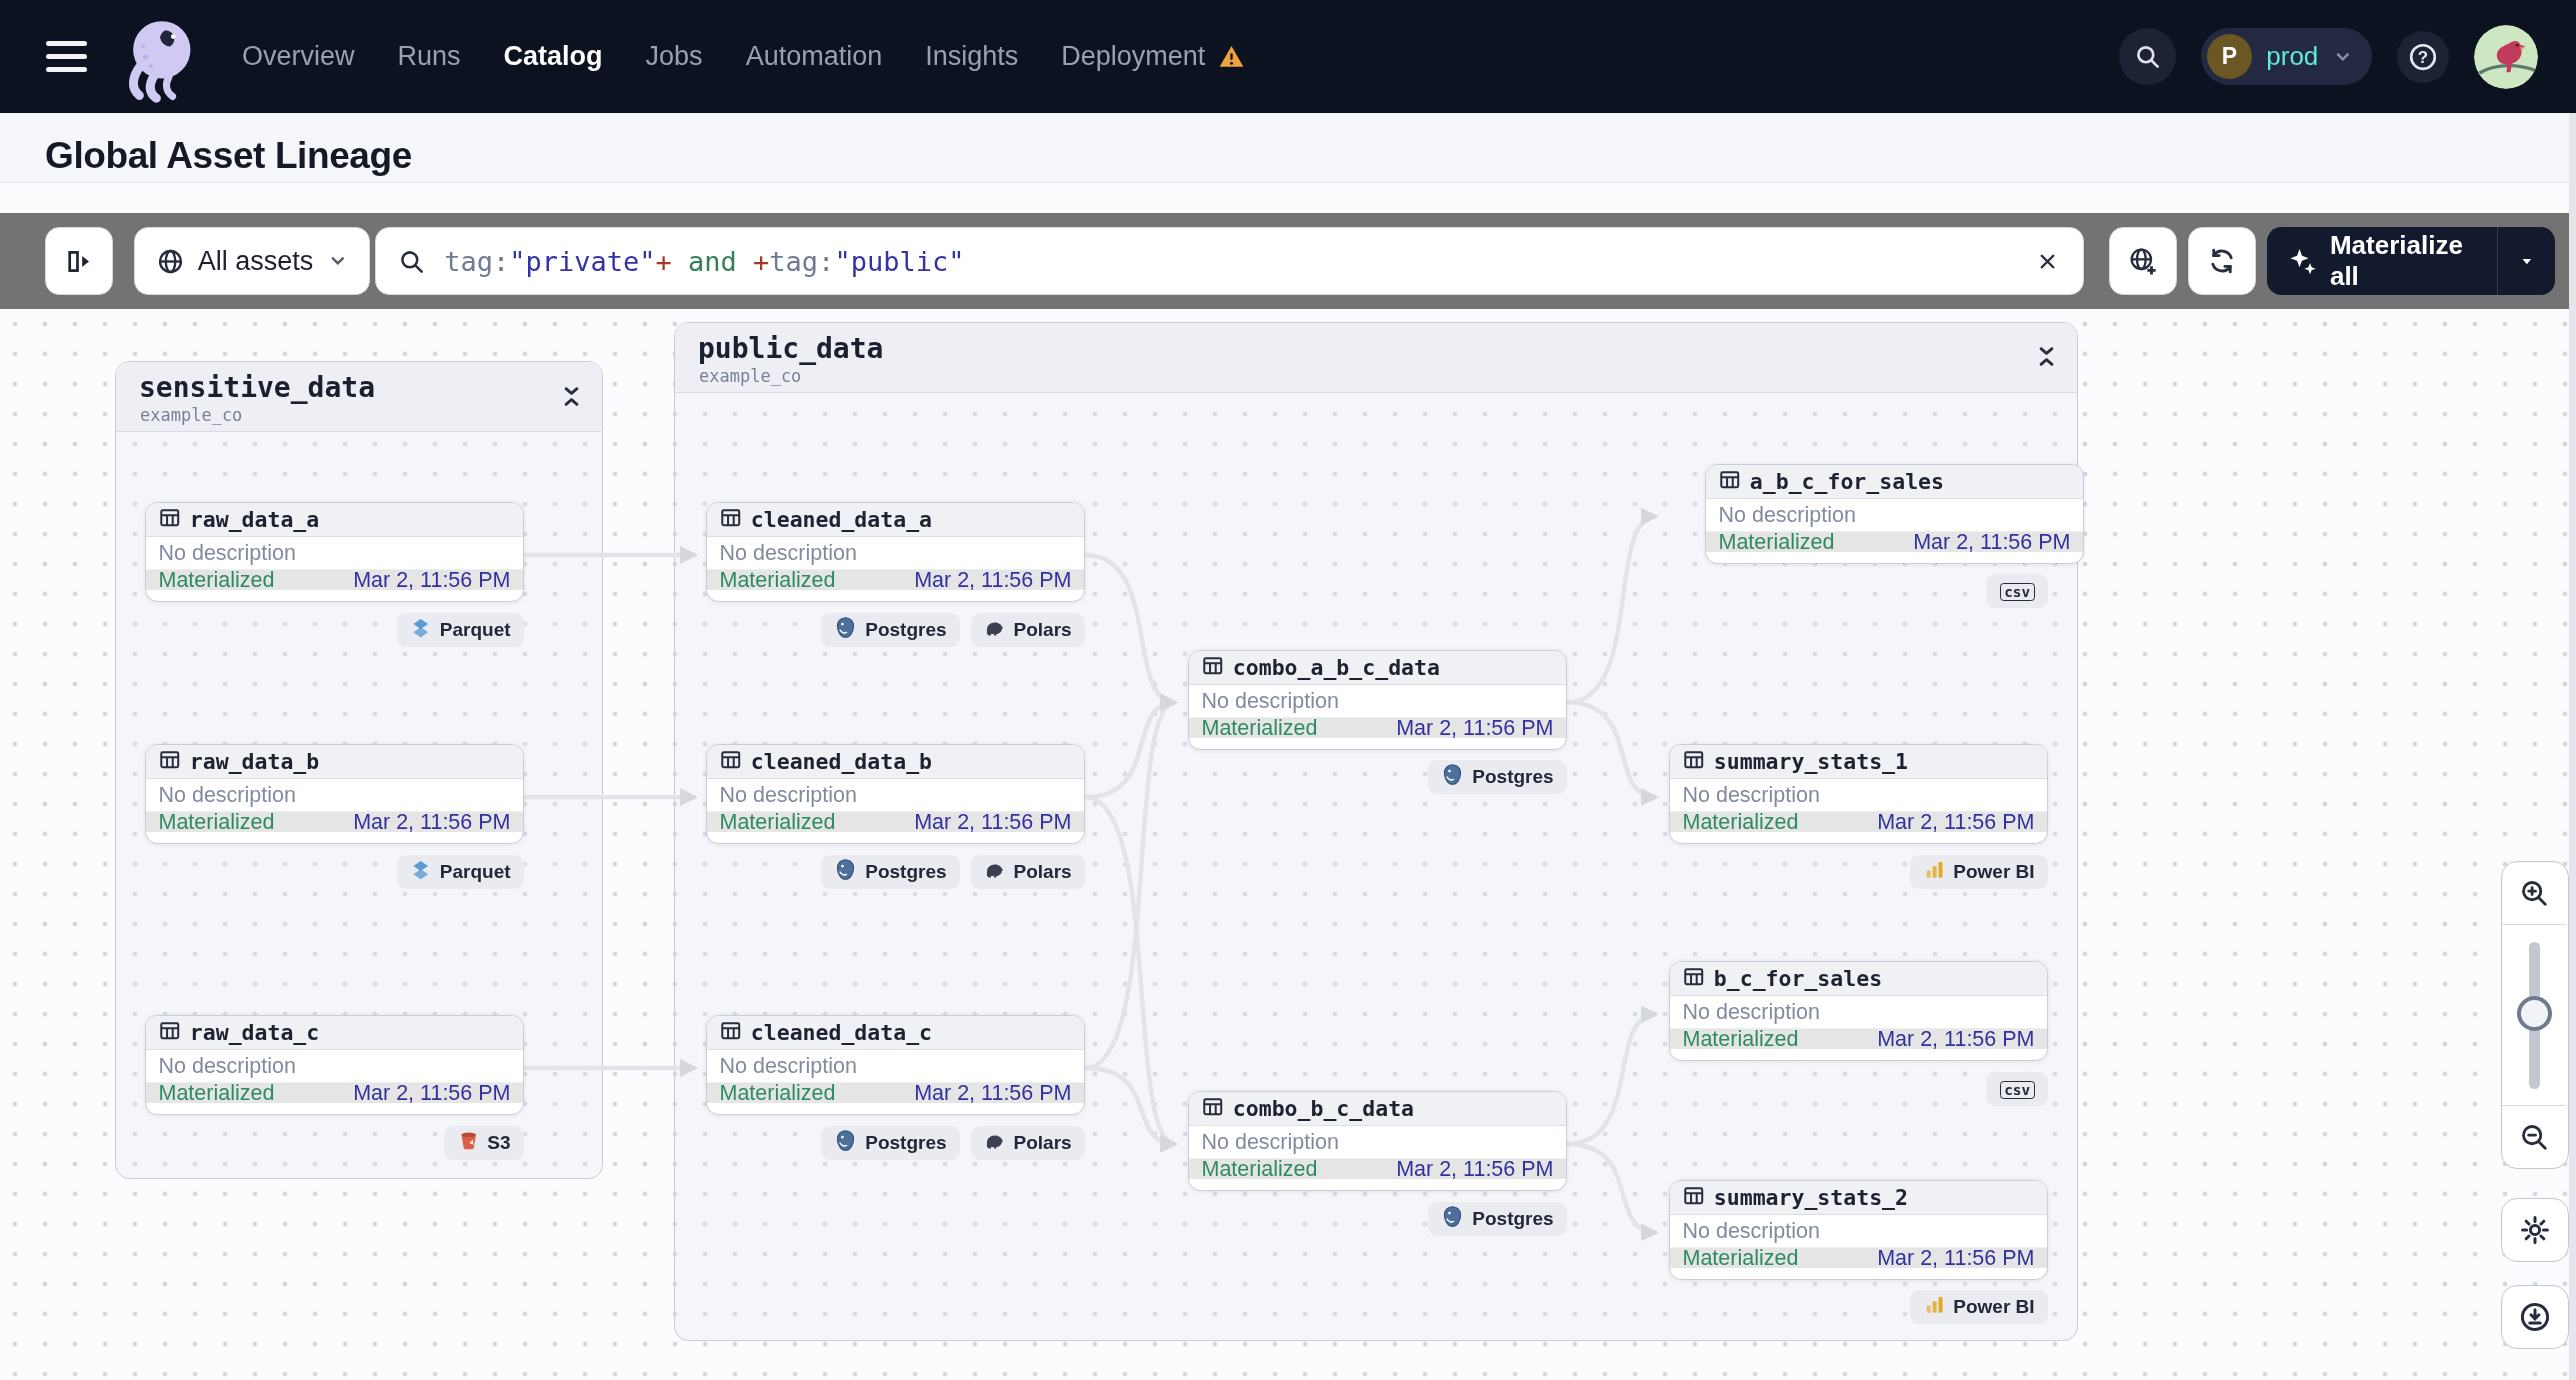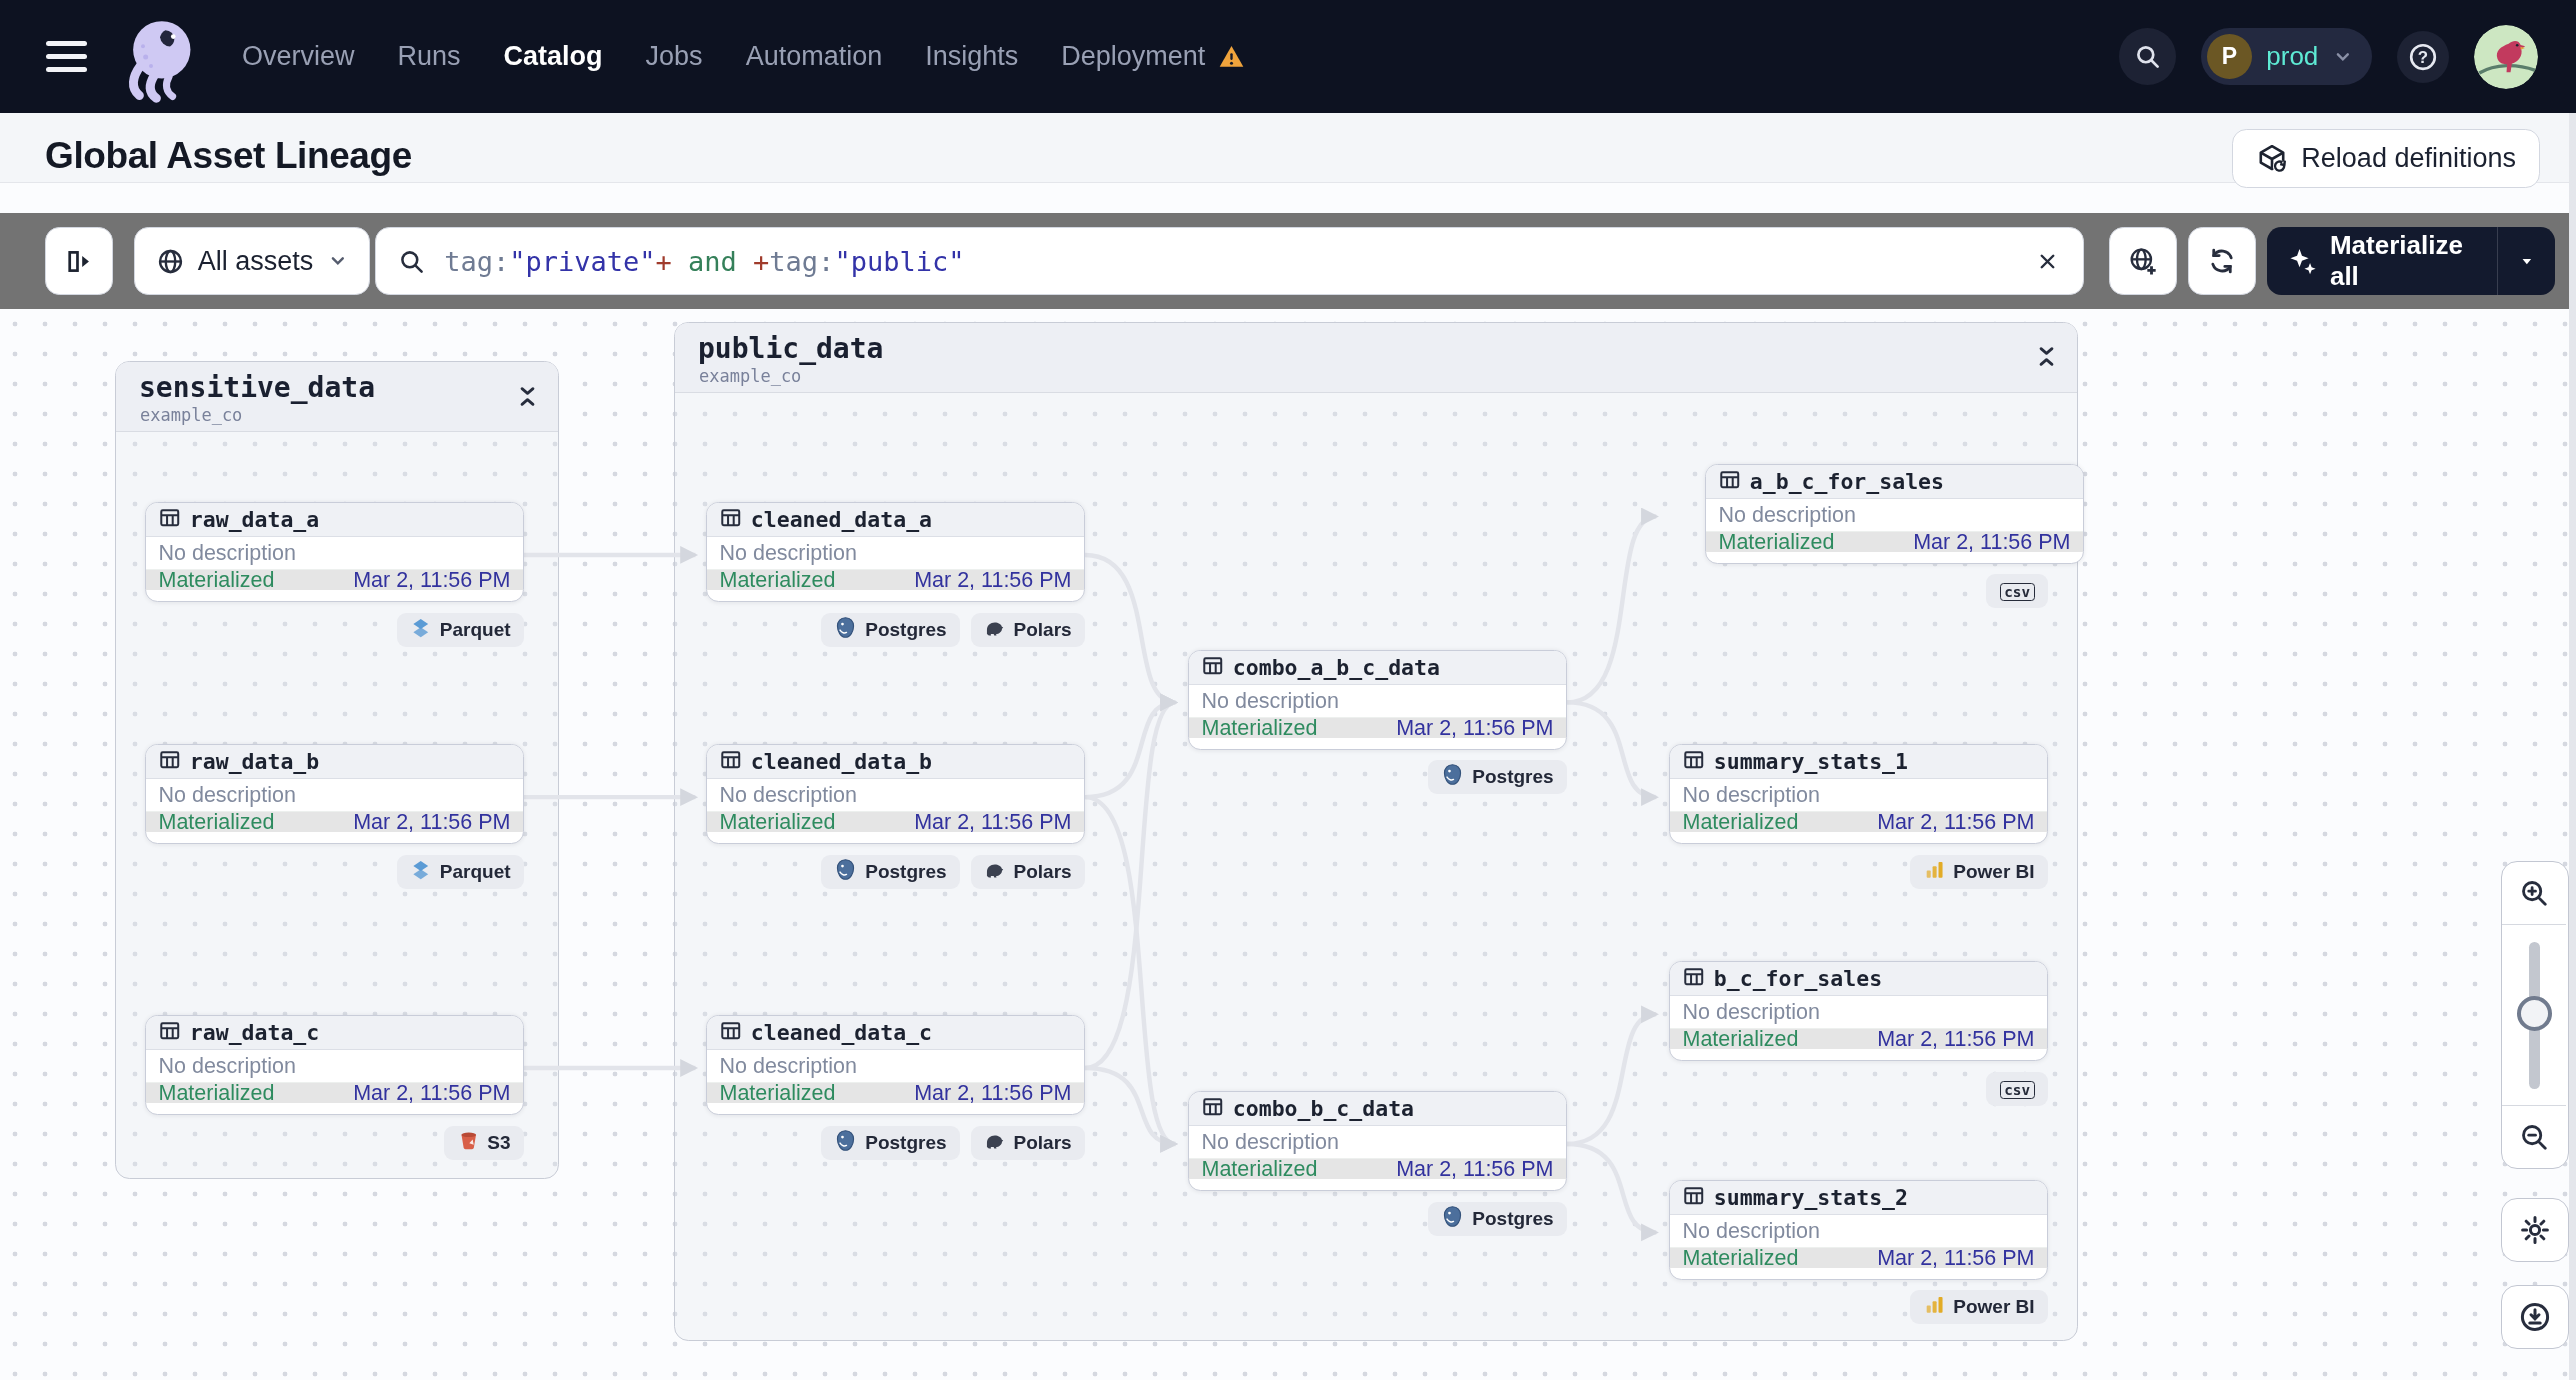--- a/index.html
+++ b/index.html
@@ -160,30 +160,20 @@
           <path d="M26 14c4-3.5 8-2.2 9 1l3.4 1-3 1.8c1.4 5-2 10-7 11.2l-1 6.4h-3l.4-6c-3 .4-6.2-1-7.2-4-2-6 2.8-9.4 8.4-11.4z" fill="#c23a5e"></path>
           <circle cx="32.4" cy="15.2" r="1" fill="#1d222e"></circle>
           <path d="M34.8 16.4l3.4.9-3.1 1.2z" fill="#e8a23c"></path>
         </svg>
       </div>
     </div>
   </div>
 
   <div id="page-header">
     <div id="page-title">Global Asset Lineage</div>
-    <div id="reload-btn">
-      <svg class="icon-36" viewBox="0 0 16 16" fill="none" stroke="#1d2330" stroke-width="1.3" stroke-linejoin="round">
-        <path d="M8 1.6 13.6 4.8v5L8 13 2.4 9.8v-5Z"></path>
-          <path d="M2.4 4.8 8 8l5.6-3.2M8 13V8"></path>
-        <circle cx="11.9" cy="12" r="3.4" fill="#fff" stroke="none"></circle>
-        <path d="M14.1 11.4a2.3 2.3 0 1 1-.9-1.7" stroke-width="1.2"></path>
-        <path d="M14.4 8.8l-.2 2.3-2.1-.6" stroke-width="1.2"></path>
-      </svg>
-      <span>Reload definitions</span>
-    </div>
   </div>
 
   <div id="toolbar">
     <div class="tool-btn" style="left:45px;">
       <svg class="icon-30" viewBox="0 0 16 16">
           <rect x="2.2" y="2.6" width="4.6" height="10.8" fill="none" stroke="#1d2330" stroke-width="1.6"></rect>
           <path d="M9.6 4.8 13.6 8l-4 3.2Z" fill="#1d2330"></path>
         </svg>
     </div>
     <div id="scope-btn">
@@ -235,21 +225,21 @@
       </div>
       <div id="materialize-caret">
         <svg class="icon-22" viewBox="0 0 16 16">
             <path d="M4.5 6.5h7L8 10.8Z" fill="#fff"></path>
           </svg>
       </div>
     </div>
   </div>
 
   <div id="graph-canvas">
-      <div class="asset-group" style="left: 115px; top: 52px; width: 444px; height: 818px;">
+      <div class="asset-group" style="left: 115px; top: 52px; width: 488px; height: 818px;">
         <div class="group-header">
        <div class="group-title mono">sensitive_data</div>
        <div class="group-subtitle mono">example_co</div>
        <div class="group-collapse"><svg width="25" height="25" viewBox="0 0 16 16" fill="none" stroke="#272d3d" stroke-width="1.8" stroke-linecap="round" stroke-linejoin="round">
               <path d="M4.5 3 8 6l3.5-3"></path>
               <path d="M4.5 13 8 10l3.5 3"></path>
             </svg></div>
      </div>
       </div>
       <div class="asset-group" style="left: 674px; top: 12.5px; width: 1404px; height: 1019px;">

